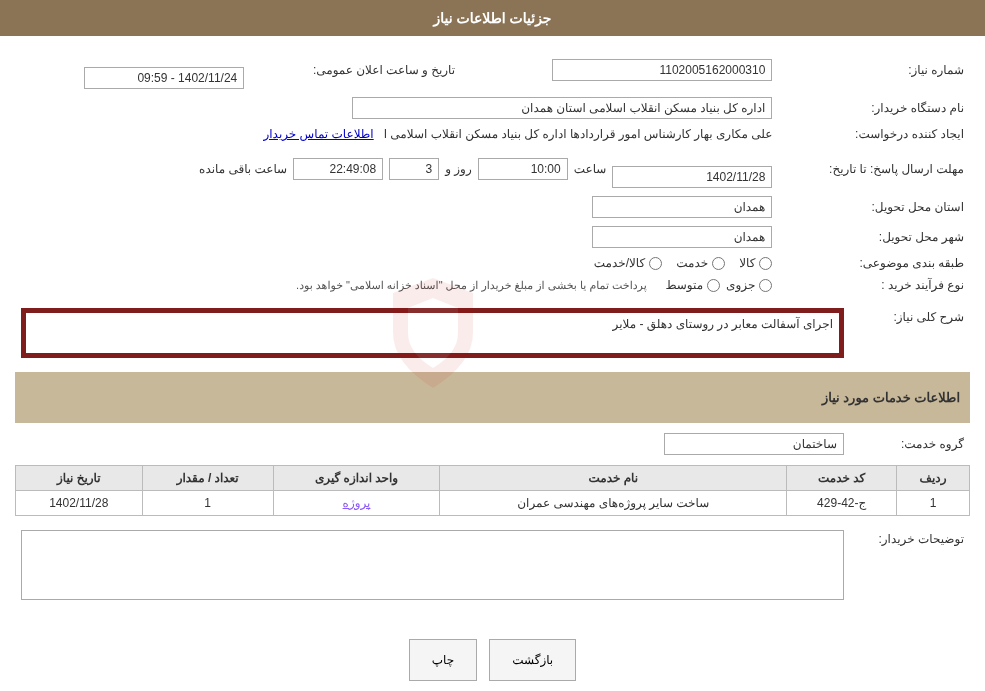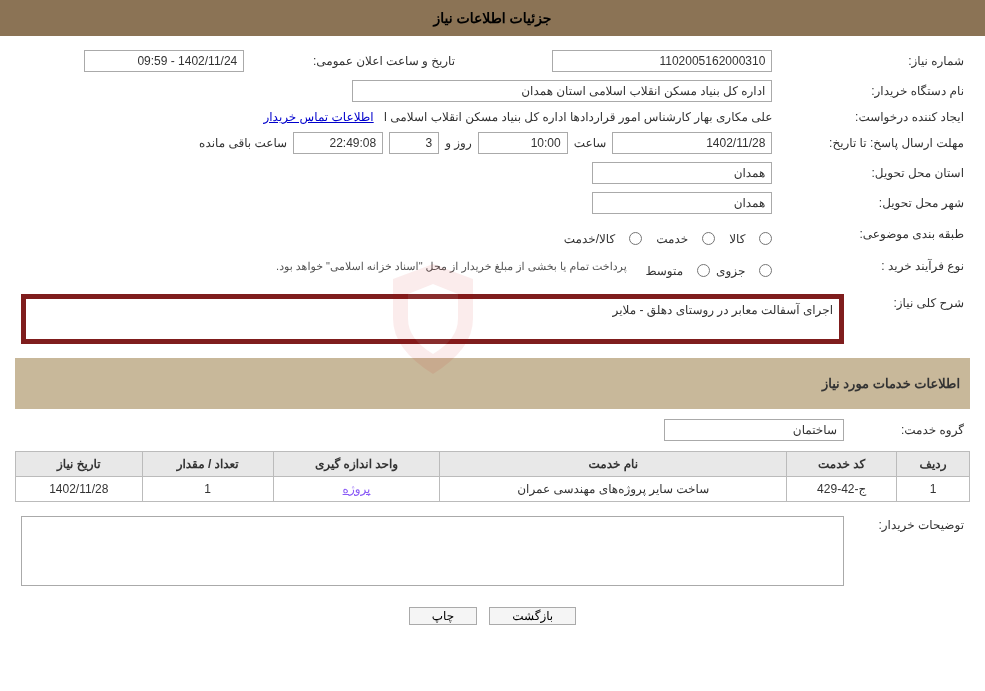--- a/index.html
+++ b/index.html
@@ -11,21 +11,21 @@
       color: #333;
     }
     .page-wrapper {
       max-width: 985px;
       margin: 0 auto;
       background: #fff;
       min-height: 691px;
     }
     .header-bar {
       background: #8B7355;
-      color: #000000;
+      color: #ffffff;
       text-align: center;
       padding: 10px;
       font-size: 14px;
       font-weight: bold;
     }
     .main-content {
       padding: 10px 15px;
     }
     .section-title {
       background: #c8b89a;
@@ -58,20 +58,21 @@
       background: #fff;
       padding: 3px 6px;
       min-height: 22px;
       display: inline-block;
     }
     .input-wide {
       width: 220px;
     }
     .input-medium {
       width: 160px;
+      margin-top: 17px;
     }
     .input-small {
       width: 90px;
     }
     .input-xsmall {
       width: 50px;
     }
     .link-text {
       color: #0000cc;
       text-decoration: underline;
@@ -83,23 +84,22 @@
       gap: 6px;
       flex-wrap: wrap;
     }
     .radio-group {
       display: flex;
       gap: 14px;
       align-items: center;
     }
     .radio-item {
       display: flex;
-      align-items: flex-start;
-      gap: 14px;
-      margin-top: 10px;
+      align-items: flex-end;
+      gap: 4px;
     }
     .note-text {
       color: #555;
       font-size: 11px;
     }
     .description-box {
       border: 5px solid #7f1d1d;
       background: #fff;
       min-height: 50px;
       width: 100%;
@@ -137,26 +137,27 @@
       padding: 4px 6px;
       resize: none;
     }
     .button-row {
       display: flex;
       justify-content: center;
       gap: 12px;
       margin: 14px 0;
     }
     .btn {
-      padding: 1px 22px;
+      padding: 13px 22px;
       border: 1px solid #aaa;
       background: #f0f0f0;
       cursor: pointer;
       font-size: 12px;
       font-family: Tahoma, Arial, sans-serif;
+      margin-top: 18px;
     }
     .btn-print {
       background: #f5f5f5;
     }
     .btn-back {
       background: #f5f5f5;
     }
     .section-divider {
       height: 8px;
     }

